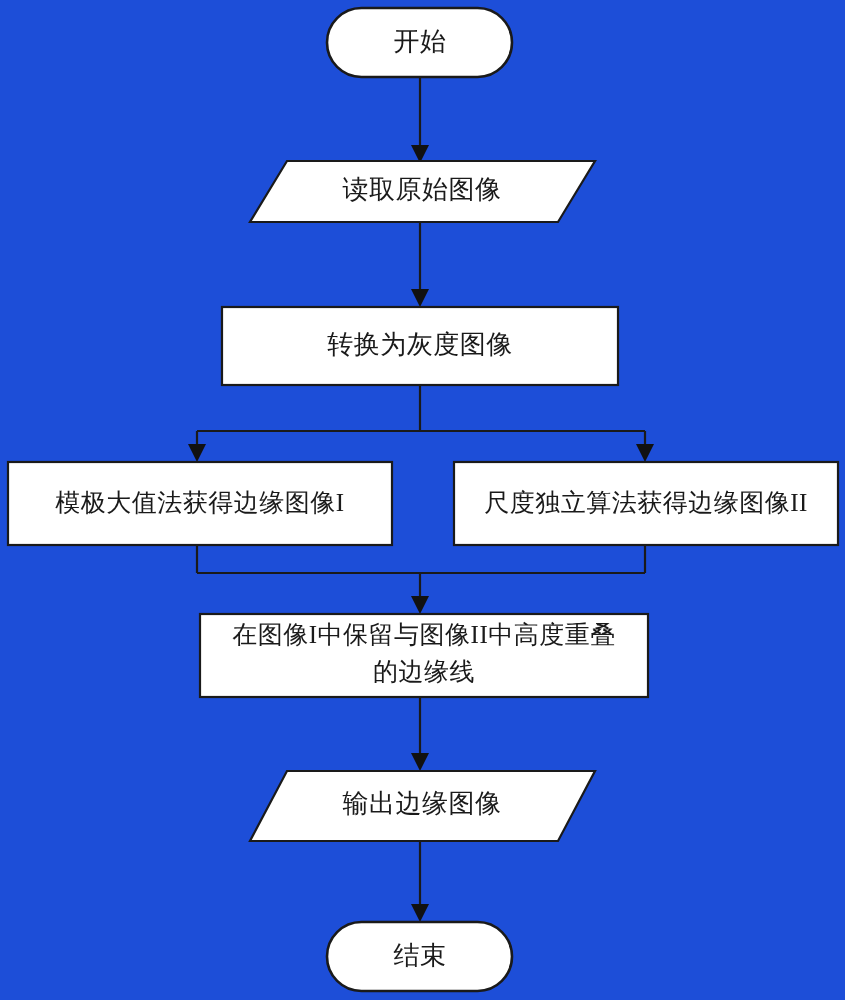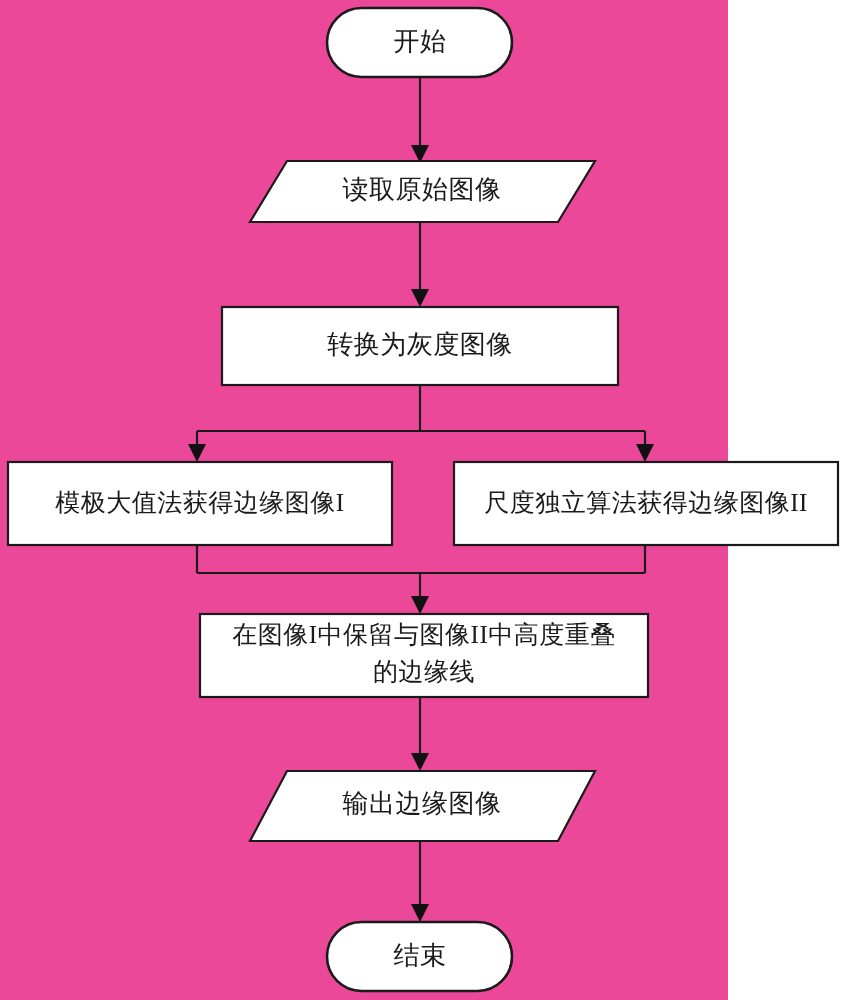--- a/index.html
+++ b/index.html
@@ -9,23 +9,23 @@
     background: #ffffff;
   }
   body {
     width: 845px;
     height: 1000px;
     font-family: "Liberation Serif", "DejaVu Serif", serif;
     overflow: hidden;
   }
   #flowchart-root {
     position: relative;
-    width: 728px;
+    width: 845px;
     height: 1000px;
-    background: #ec4899;
+    background: #1d4ed8;
   }
   svg.flow-canvas {
     position: absolute;
     top: 0;
     left: 0;
     width: 845px;
     height: 1000px;
     display: block;
   }
   .node-shape {

